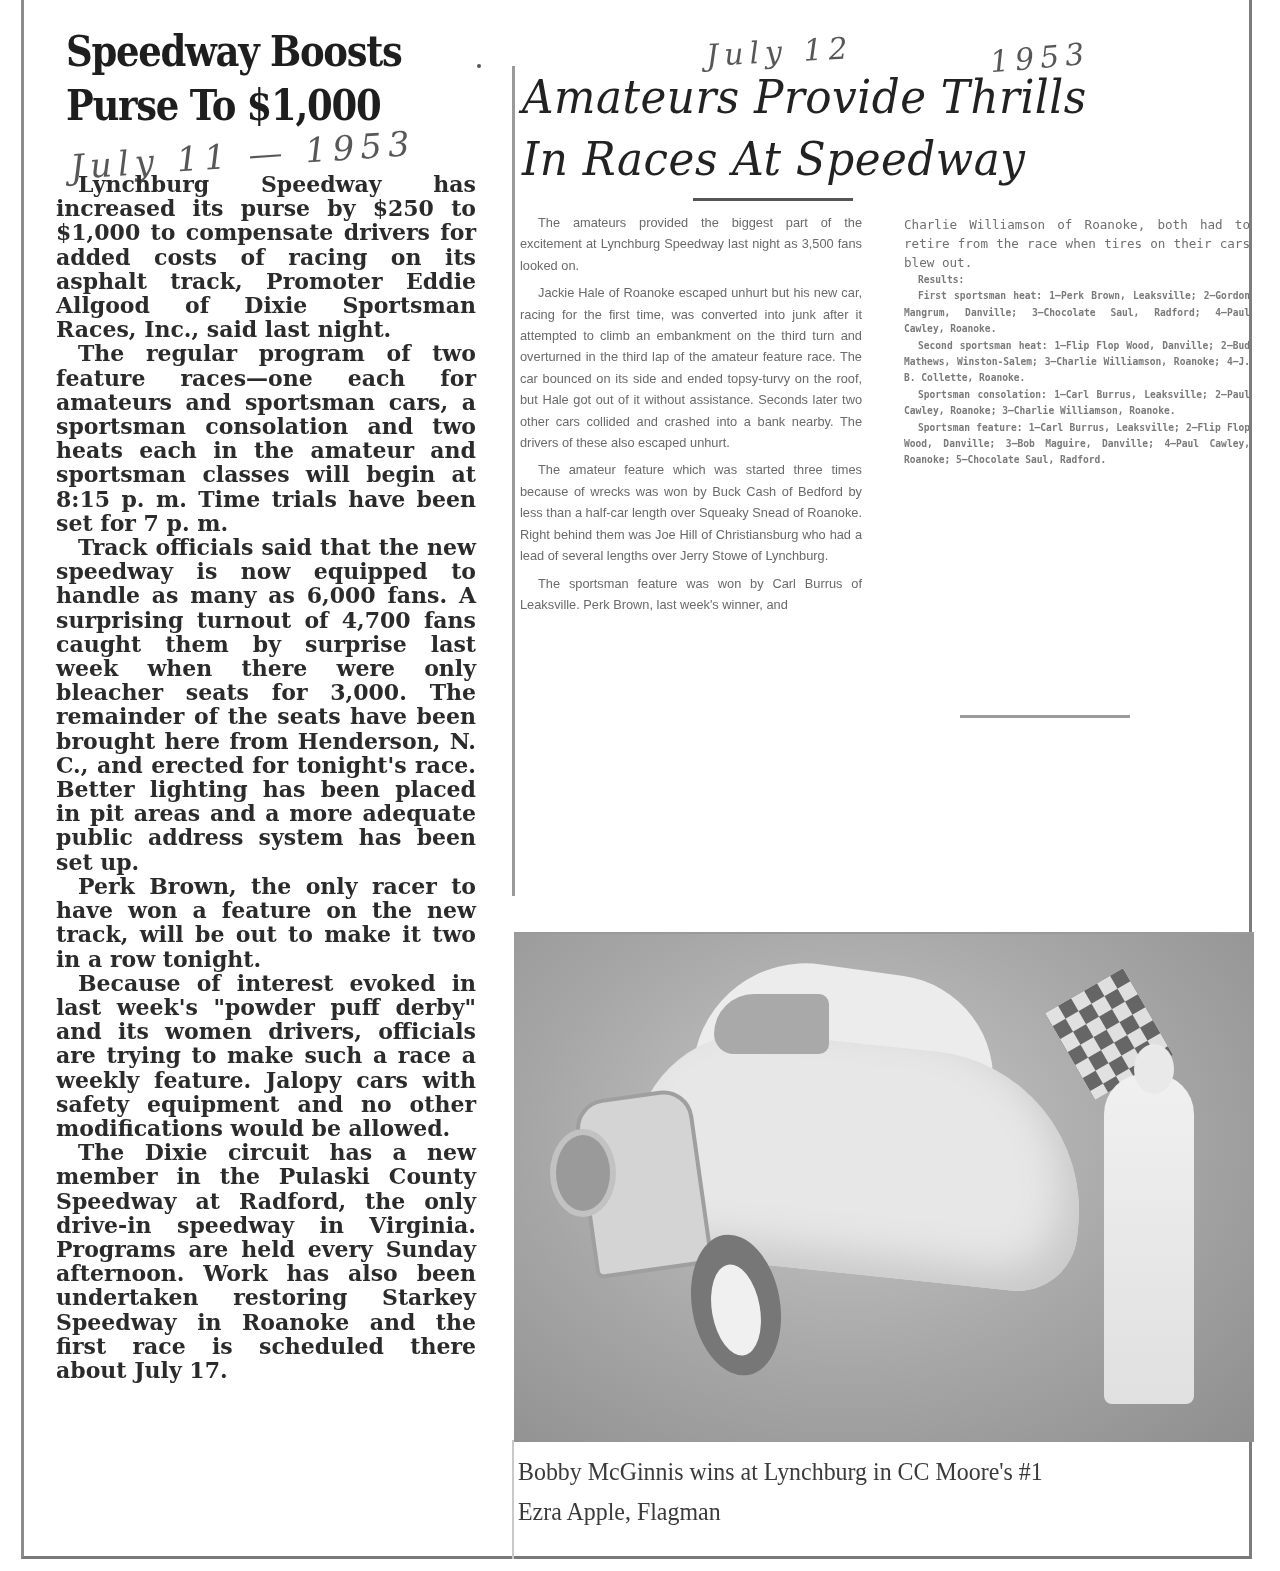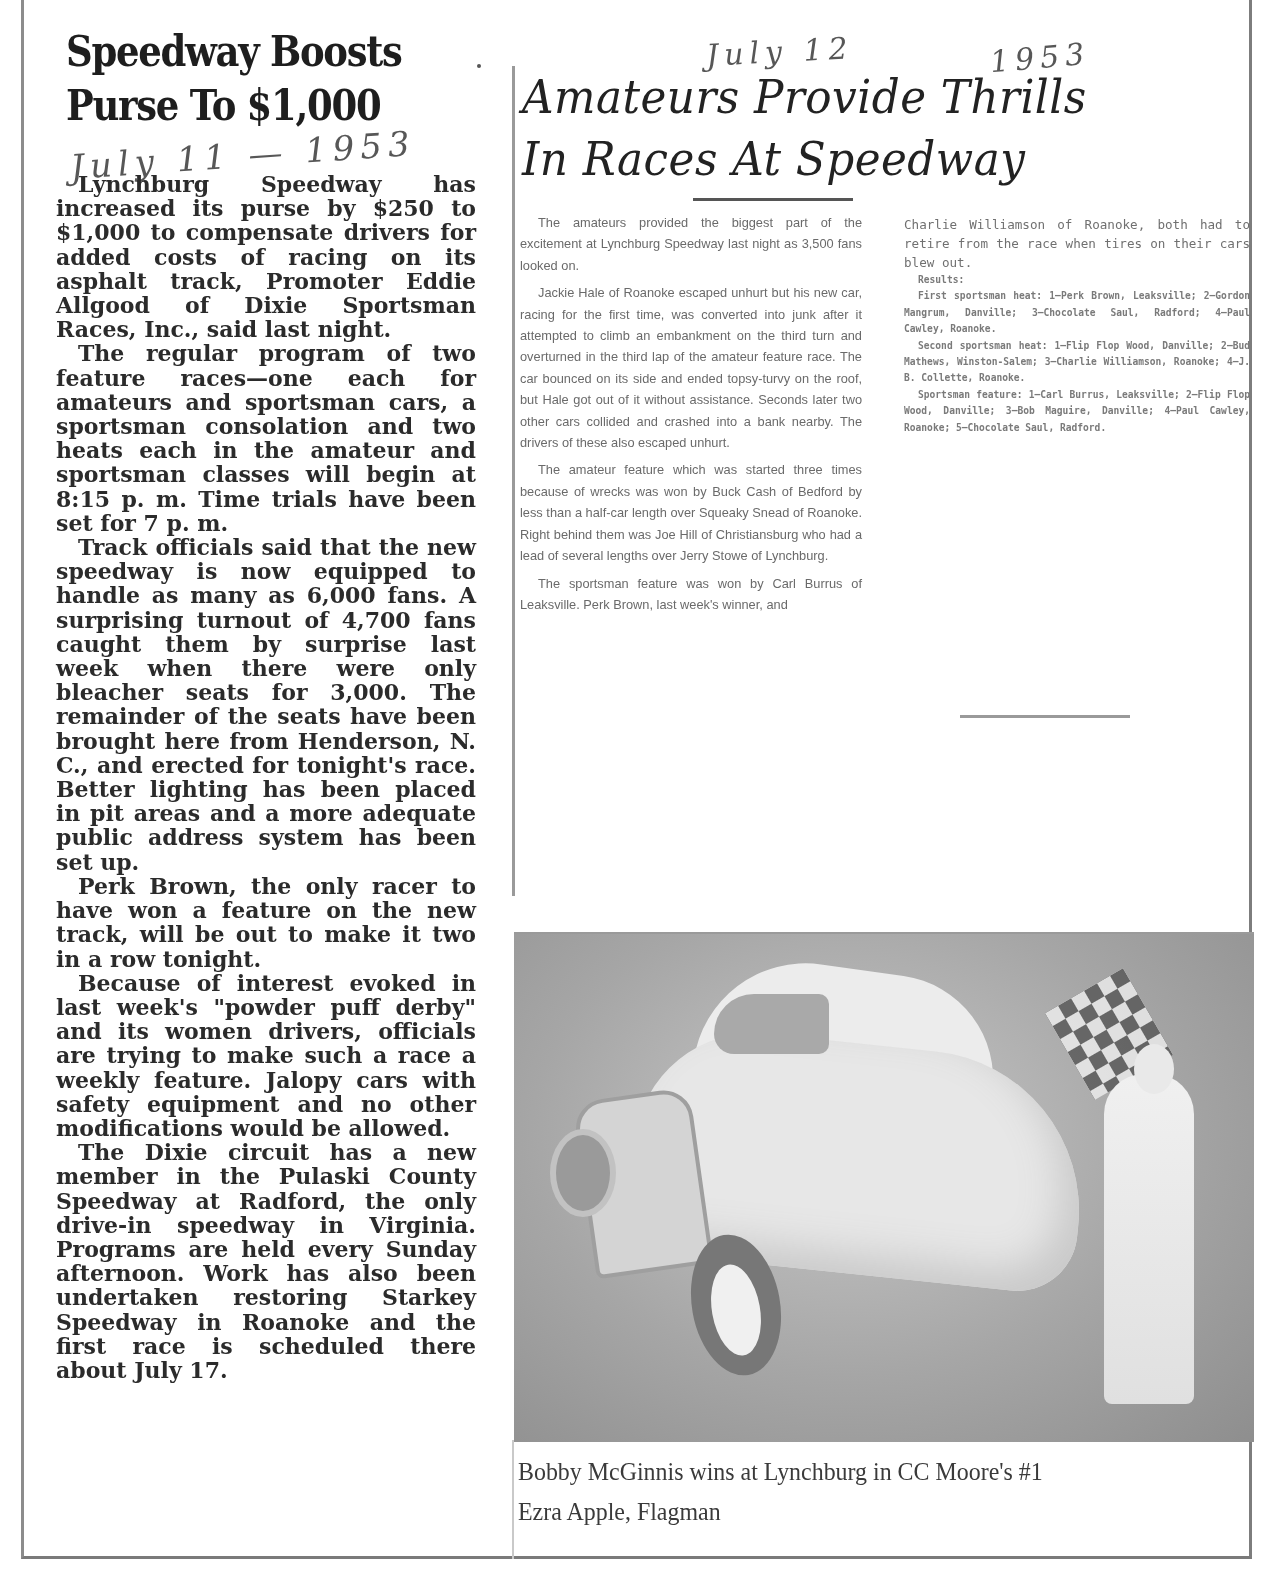--- a/index.html
+++ b/index.html
@@ -145,20 +145,21 @@
   <p>Jackie Hale of Roanoke escaped unhurt but his new car, racing for the first time, was converted into junk after it attempted to climb an embankment on the third turn and overturned in the third lap of the amateur feature race. The car bounced on its side and ended topsy-turvy on the roof, but Hale got out of it without assistance. Seconds later two other cars collided and crashed into a bank nearby. The drivers of these also escaped unhurt.</p>
   <p>The amateur feature which was started three times because of wrecks was won by Buck Cash of Bedford by less than a half-car length over Squeaky Snead of Roanoke. Right behind them was Joe Hill of Christiansburg who had a lead of several lengths over Jerry Stowe of Lynchburg.</p>
   <p>The sportsman feature was won by Carl Burrus of Leaksville. Perk Brown, last week's winner, and</p>
 </div>
 
 <div class="col-rightres">
   <p class="lead">Charlie Williamson of Roanoke, both had to retire from the race when tires on their cars blew out.</p>
   <p class="res">Results:</p>
   <p class="res">First sportsman heat: 1—Perk Brown, Leaksville; 2—Gordon Mangrum, Danville; 3—Chocolate Saul, Radford; 4—Paul Cawley, Roanoke.</p>
   <p class="res">Second sportsman heat: 1—Flip Flop Wood, Danville; 2—Bud Mathews, Winston-Salem; 3—Charlie Williamson, Roanoke; 4—J. B. Collette, Roanoke.</p>
+  <p class="res">Sportsman consolation: 1—Carl Burrus, Leaksville; 2—Paul Cawley, Roanoke; 3—Charlie Williamson, Roanoke.</p>
   <p class="res">Sportsman feature: 1—Carl Burrus, Leaksville; 2—Flip Flop Wood, Danville; 3—Bob Maguire, Danville; 4—Paul Cawley, Roanoke; 5—Chocolate Saul, Radford.</p>
 </div>
 <div class="hr-res"></div>
 
 <div class="photo">
   <div class="car-roof"></div>
   <div class="car-body"></div>
   <div class="window"></div>
   <div class="grille"></div>
   <div class="headlamp"></div>

